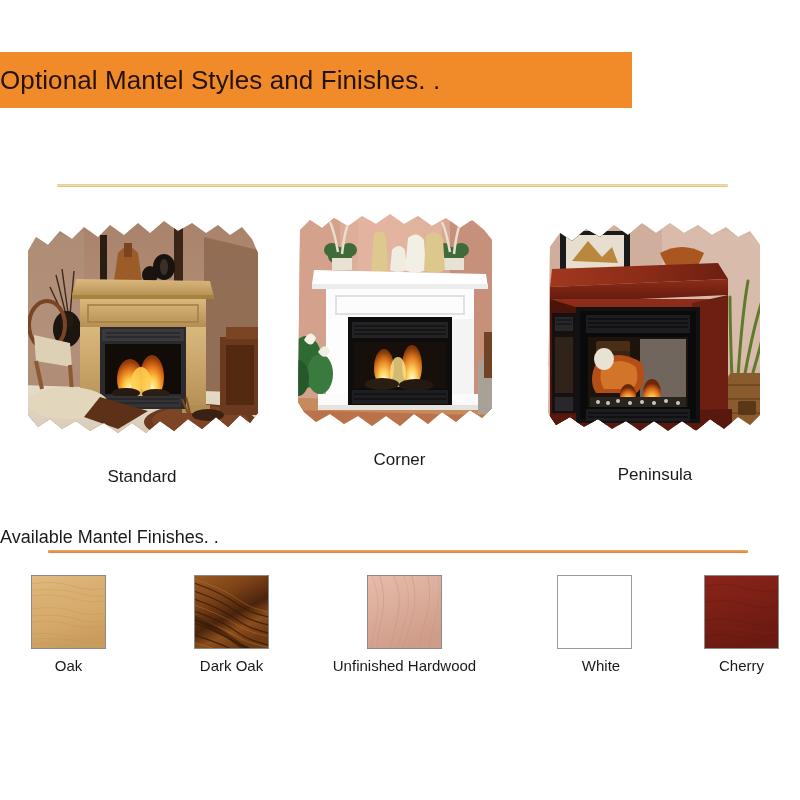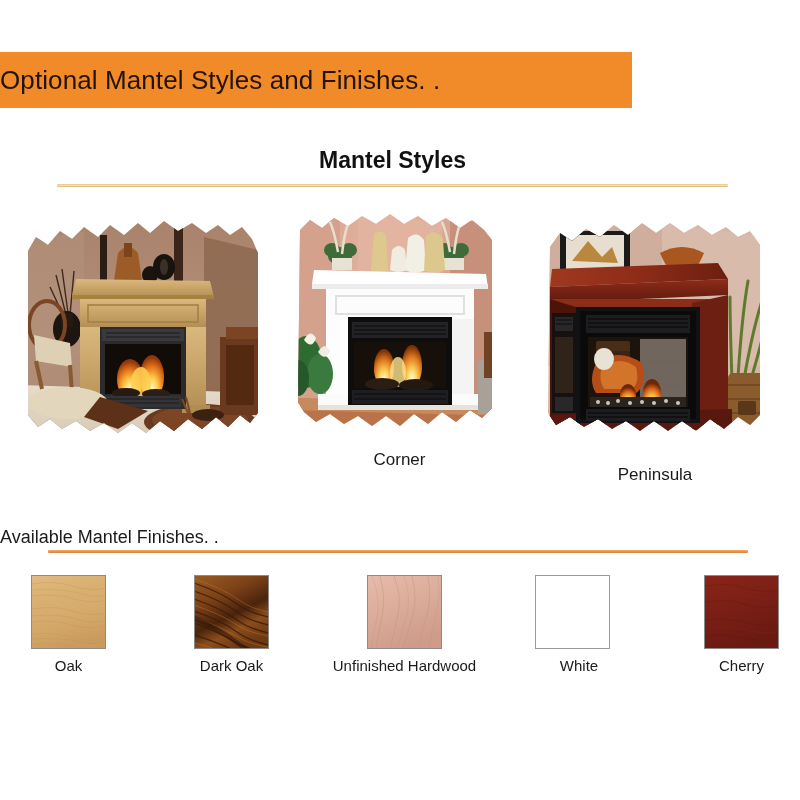--- a/index.html
+++ b/index.html
@@ -106,21 +106,20 @@
 </style>
 </head>
 <body>
 
 <div id="page">
 
   <div class="banner">
     <div class="banner-text">Optional Mantel Styles and Finishes. .</div>
   </div>
 
-  <div class="section-title">Mantel Styles</div>
   <div class="rule-gold"></div>
 
   <div class="styles-row">
 
     <div class="style-cell" style="left:22px; top:12px; width:240px;">
       <svg class="fp-img" width="240" height="225" viewBox="0 0 240 225">
         <defs>
           <clipPath id="clipStd">
             <path d="M6,34 L14,20 L26,28 L38,14 L50,22 L62,10 L76,20 L88,8 L102,18
                      L116,6 L128,16 L142,4 L156,14 L170,6 L184,16 L196,8 L208,18
@@ -217,20 +216,21 @@
           <rect x="204" y="128" width="28" height="60" fill="#53290f"></rect>
           <rect x="204" y="110" width="36" height="12" fill="#7b4524"></rect>
 
           <ellipse cx="46" cy="186" rx="40" ry="16" fill="#e2d6bd"></ellipse>
           <path d="M78,180 L126,194 L96,212 L62,200 Z" fill="#5c3118"></path>
 
           <ellipse cx="186" cy="198" rx="16" ry="6" fill="#3a2112"></ellipse>
           <path d="M160,182 l6,14 M164,180 l4,16" stroke="#7a4a22" stroke-width="2"></path>
         </g>
       </svg>
+      <div class="style-caption" style="top:250px;">Standard</div>
     </div>
 
     <div class="style-cell" style="left:292px; top:7px; width:215px;">
       <svg class="fp-img" width="215" height="222" viewBox="0 0 215 222">
         <defs>
           <clipPath id="clipCor">
             <path d="M8,18 L18,8 L30,16 L42,6 L56,14 L70,4 L84,12 L98,2 L112,12
                      L126,4 L140,14 L154,6 L168,16 L180,8 L192,18 L200,28
                      L200,196 L190,206 L178,198 L164,210 L150,200 L136,212
                      L122,202 L108,214 L94,204 L80,214 L66,204 L52,212 L38,202
@@ -544,21 +544,21 @@
           <g stroke="#bf8c7a" stroke-width="0.5" opacity="0.5" fill="none">
             <path d="M4,0 q10,26 4,46 q-4,16 -5,28"></path>
             <path d="M36,0 q8,22 2,42 q-5,18 -9,32"></path>
             <path d="M70,0 q3,22 -3,42 q-4,16 -6,32"></path>
           </g>
         </svg>
       </div>
       <div class="swatch-label">Unfinished Hardwood</div>
     </div>
 
-    <div class="swatch-cell" style="left:527px; width:88px;">
+    <div class="swatch-cell" style="left:549px; width:88px;">
       <div class="swatch" style="background:#ffffff; border-color:#9a9a9a;"></div>
       <div class="swatch-label">White</div>
     </div>
 
     <div class="swatch-cell" style="left:696px; width:75px;">
       <div class="swatch">
         <svg class="grain" width="75" height="74" viewBox="0 0 75 74" preserveAspectRatio="none">
           <defs>
             <linearGradient id="chGrad" x1="0" y1="0" x2="0.3" y2="1">
               <stop offset="0" stop-color="#8a2419"></stop>

